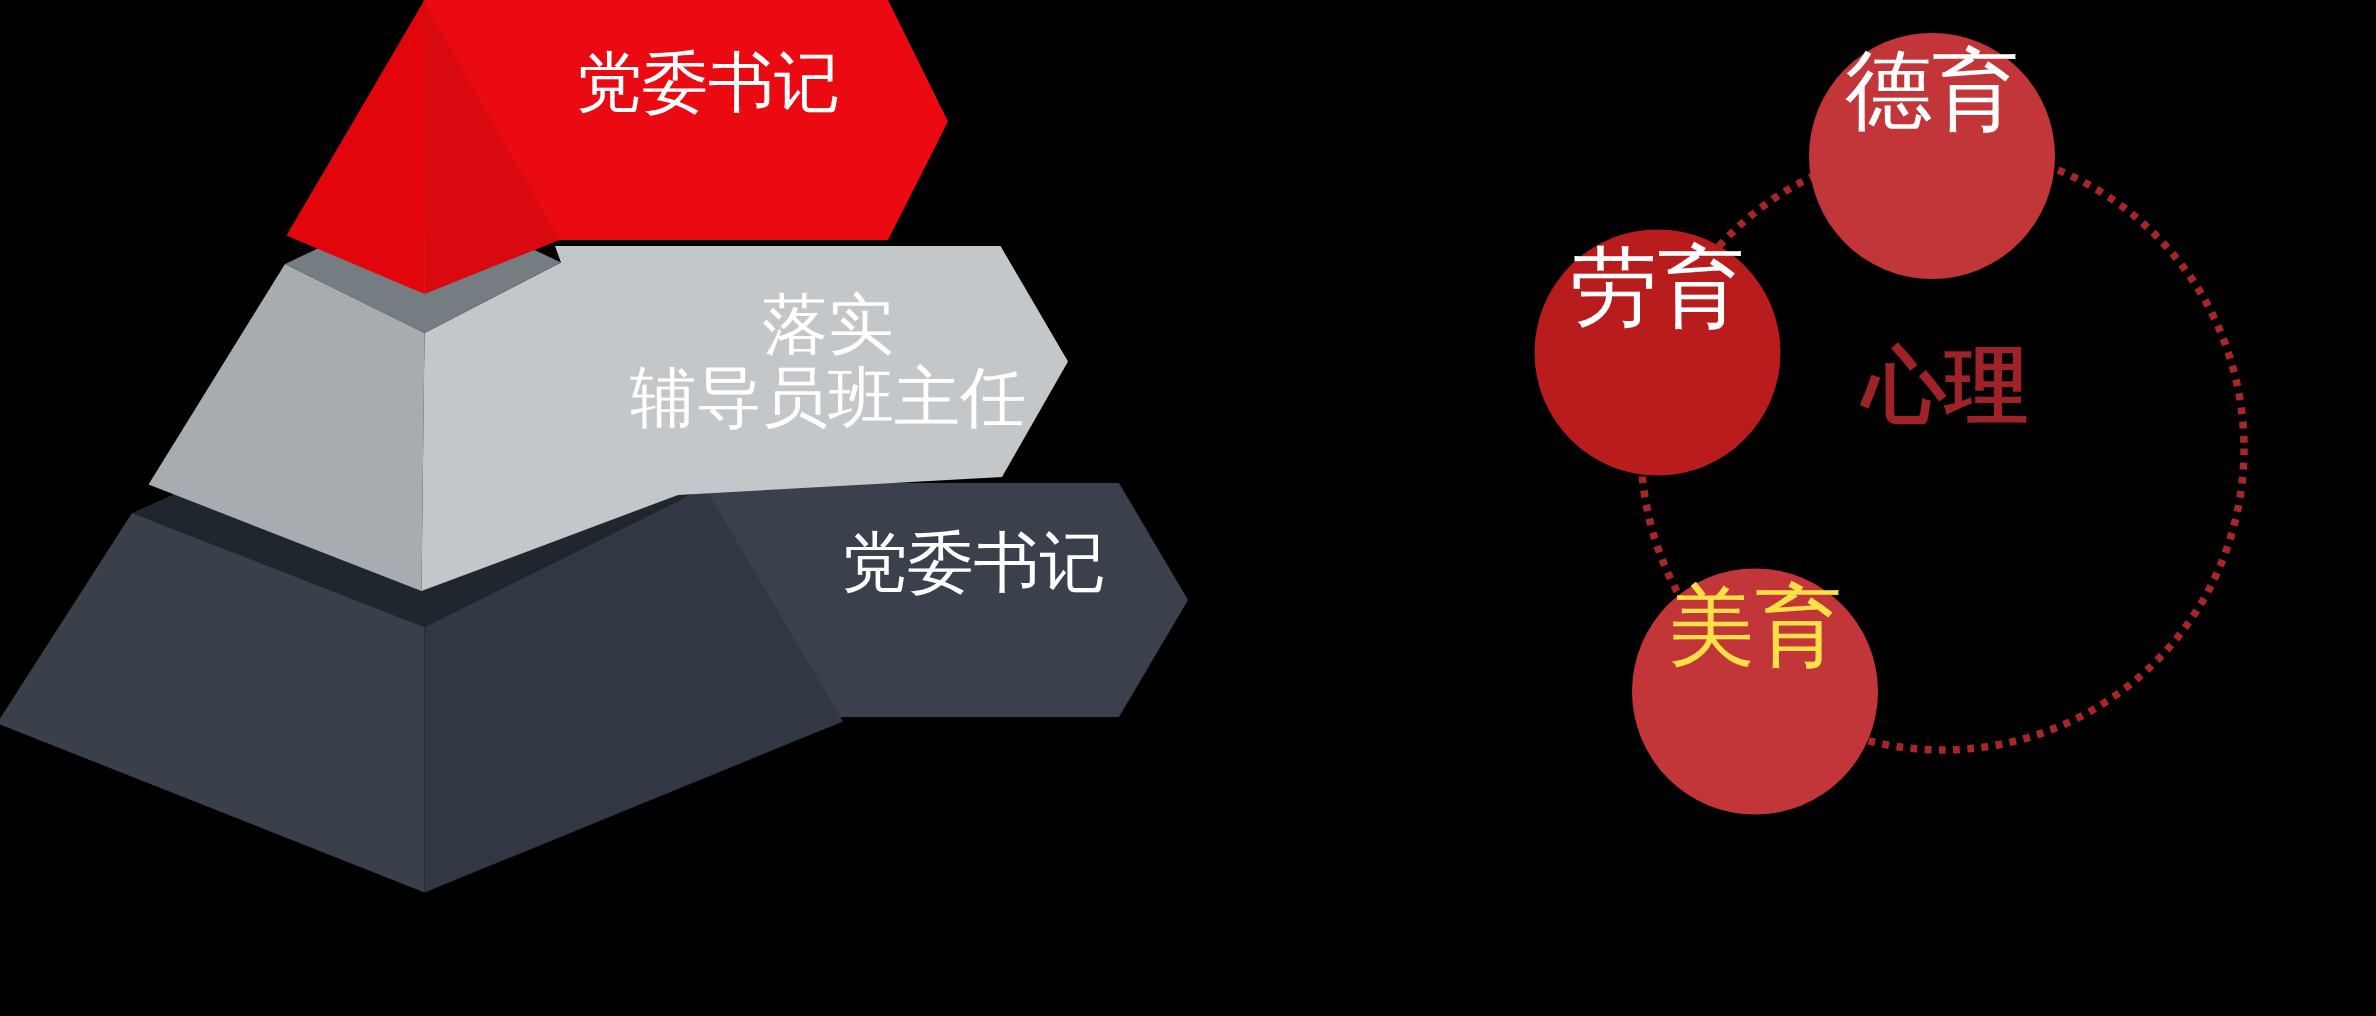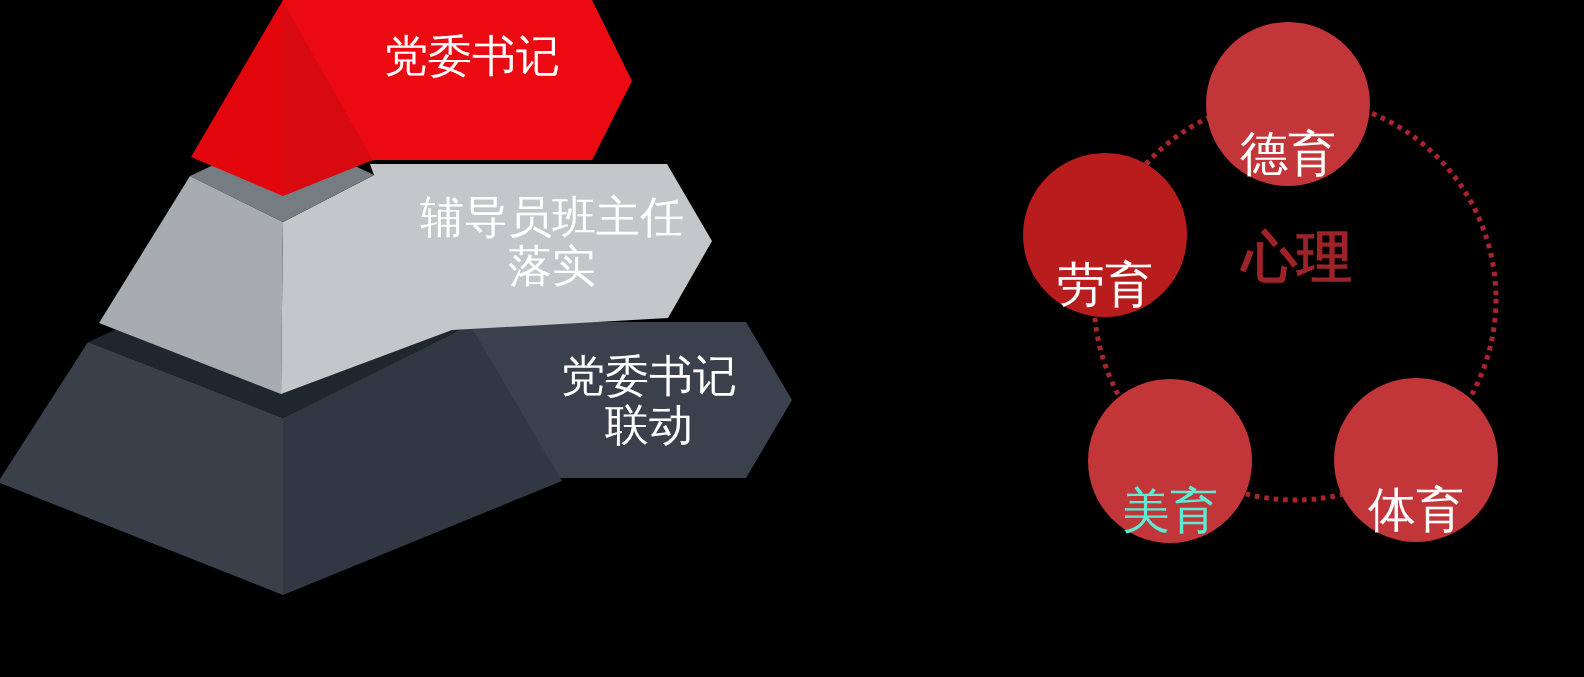--- a/index.html
+++ b/index.html
@@ -22,23 +22,23 @@
   }
   .banner-label span { display: block; }
   .lbl-top { left: 312px; top: 31px;  width: 320px; }
   .lbl-mid { left: 382px; top: 192px; width: 340px; }
   .lbl-bot { left: 489px; top: 351px; width: 320px; }
 
   .cycle-node {
     position: absolute;
     width: 164px; height: 164px;
     border-radius: 50%;
-    display: flex; align-items: flex-end; justify-content: center;
+    display: flex; align-items: flex-start; justify-content: center;
     color: #FFFFFF;
-    font-size: 48px;
+    font-size: 58px;
     white-space: nowrap;
   }
   .node-de  { left: 1206px; top: 22px;  }
   .node-zhi { left: 1414px; top: 156px; }
   .node-ti  { left: 1334px; top: 378px; }
   .node-mei { left: 1088px; top: 379px; }
   .node-lao { left: 1023px; top: 153px; }
 
   .cycle-center {
     position: absolute;
@@ -71,35 +71,31 @@
     <polygon points="282,0 373,160 283,196" fill="#D8090F"></polygon>
     <polygon points="283,0 283,196 191,157" fill="#E2060C"></polygon>
 
     <circle cx="1295" cy="299" r="201" fill="none" stroke-width="5" stroke-dasharray="4.5 5" stroke="#A8262B"></circle>
   </svg>
 
   <div class="banner-label lbl-top">
     <span>党委书记</span>
   </div>
   <div class="banner-label lbl-mid">
+    <span>落实</span>
     <span>辅导员班主任</span>
-    <span>落实</span>
   </div>
   <div class="banner-label lbl-bot">
     <span>党委书记</span>
-    <span>联动</span>
   </div>
 
   <div class="cycle-node node-de" style="background: rgb(194, 53, 57); color: rgb(255, 255, 255);">
     <span>德育</span>
   </div>
-  <div class="cycle-node node-ti" style="background: rgb(194, 53, 57); color: rgb(255, 255, 255);">
-    <span>体育</span>
-  </div>
-  <div class="cycle-node node-mei" style="background: rgb(194, 53, 57); color: #5eead4;">
+  <div class="cycle-node node-mei" style="background: rgb(194, 53, 57); color: #fde047;">
     <span>美育</span>
   </div>
   <div class="cycle-node node-lao" style="background: #b91c1c; color: rgb(255, 255, 255);">
     <span>劳育</span>
   </div>
 
   <div class="cycle-center" style="color: rgb(158, 34, 39);">
     <span>心理</span>
   </div>
 

